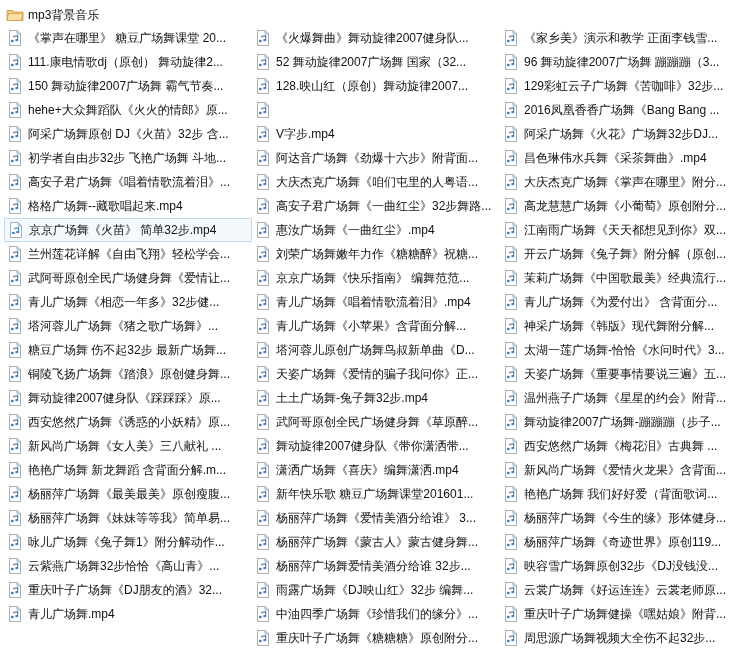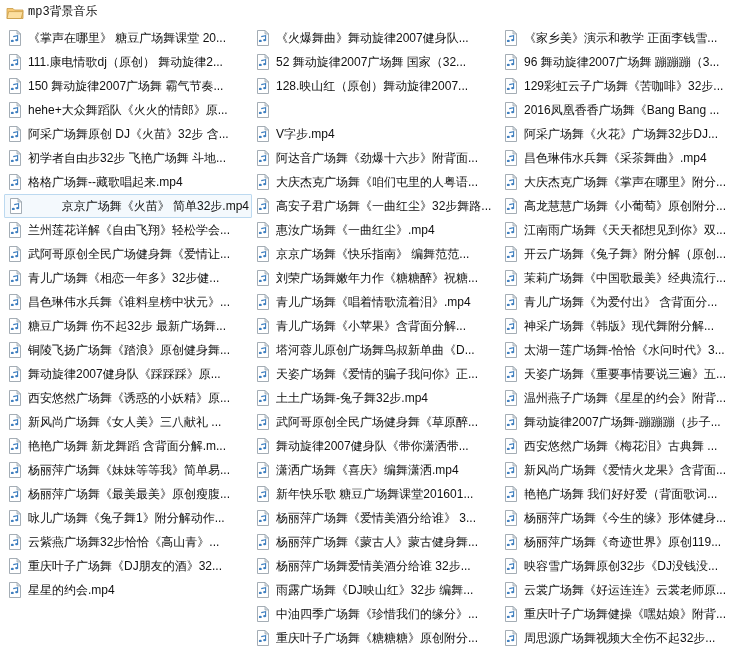--- a/index.html
+++ b/index.html
@@ -41,21 +41,20 @@
     height: 24px;
     box-sizing: border-box;
     padding: 0 2px;
     white-space: nowrap;
     overflow: hidden;
   }
   .file-item.selected {
     border: 1px solid #bcd9f0;
     background: #f4f9fd;
     border-radius: 1px;
-    text-align: right;
   }
   .icon {
     flex: 0 0 auto;
     width: 18px;
     height: 18px;
     margin-right: 4px;
     position: relative;
     display: inline-block;
   }
   .icon svg {
@@ -65,24 +64,23 @@
     flex: 1 1 auto;
     overflow: hidden;
     text-overflow: clip;
     white-space: nowrap;
     font-size: 12px;
     line-height: 16px;
     color: #111111;
   }
   .header-row {
     display: flex;
-    align-items: flex-start;
+    align-items: center;
     height: 22px;
     padding-left: 2px;
-    font-family: Liberation Mono, monospace;
   }
 </style>
 </head>
 <body>
 
 <div class="file-pane">
 
   <div class="header-row">
     <span class="icon">
       <svg width="18" height="18" viewBox="0 0 18 18">
@@ -170,20 +168,32 @@
         <div class="file-item">
           <span class="icon">
             <svg width="18" height="18" viewBox="0 0 18 18">
               <path d="M3.5 1.5 L11 1.5 L14.5 5 L14.5 16.5 L3.5 16.5 Z" fill="#ffffff" stroke="#9aa4ad" stroke-width="0.9"></path>
               <path d="M11 1.5 L11 5 L14.5 5 Z" fill="#dfe6ec" stroke="#9aa4ad" stroke-width="0.8"></path>
               <path d="M7.2 7.6 L11.6 6.6 L11.6 11.6" fill="none" stroke="#3f7fbf" stroke-width="1.1"></path>
               <ellipse cx="6.3" cy="11.9" rx="1.5" ry="1.2" fill="#3f7fbf"></ellipse>
               <ellipse cx="10.6" cy="11.1" rx="1.5" ry="1.2" fill="#3f7fbf"></ellipse>
             </svg>
           </span>
+          <span class="label">高安子君广场舞《唱着情歌流着泪》...</span>
+        </div>
+        <div class="file-item">
+          <span class="icon">
+            <svg width="18" height="18" viewBox="0 0 18 18">
+              <path d="M3.5 1.5 L11 1.5 L14.5 5 L14.5 16.5 L3.5 16.5 Z" fill="#ffffff" stroke="#9aa4ad" stroke-width="0.9"></path>
+              <path d="M11 1.5 L11 5 L14.5 5 Z" fill="#dfe6ec" stroke="#9aa4ad" stroke-width="0.8"></path>
+              <path d="M7.2 7.6 L11.6 6.6 L11.6 11.6" fill="none" stroke="#3f7fbf" stroke-width="1.1"></path>
+              <ellipse cx="6.3" cy="11.9" rx="1.5" ry="1.2" fill="#3f7fbf"></ellipse>
+              <ellipse cx="10.6" cy="11.1" rx="1.5" ry="1.2" fill="#3f7fbf"></ellipse>
+            </svg>
+          </span>
           <span class="label">格格广场舞--藏歌唱起来.mp4</span>
         </div>
         <div class="file-item selected">
           <span class="icon">
             <svg width="18" height="18" viewBox="0 0 18 18">
               <path d="M3.5 1.5 L11 1.5 L14.5 5 L14.5 16.5 L3.5 16.5 Z" fill="#ffffff" stroke="#9aa4ad" stroke-width="0.9"></path>
               <path d="M11 1.5 L11 5 L14.5 5 Z" fill="#dfe6ec" stroke="#9aa4ad" stroke-width="0.8"></path>
               <path d="M7.2 7.6 L11.6 6.6 L11.6 11.6" fill="none" stroke="#3f7fbf" stroke-width="1.1"></path>
               <ellipse cx="6.3" cy="11.9" rx="1.5" ry="1.2" fill="#3f7fbf"></ellipse>
               <ellipse cx="10.6" cy="11.1" rx="1.5" ry="1.2" fill="#3f7fbf"></ellipse>
@@ -230,21 +240,21 @@
         <div class="file-item">
           <span class="icon">
             <svg width="18" height="18" viewBox="0 0 18 18">
               <path d="M3.5 1.5 L11 1.5 L14.5 5 L14.5 16.5 L3.5 16.5 Z" fill="#ffffff" stroke="#9aa4ad" stroke-width="0.9"></path>
               <path d="M11 1.5 L11 5 L14.5 5 Z" fill="#dfe6ec" stroke="#9aa4ad" stroke-width="0.8"></path>
               <path d="M7.2 7.6 L11.6 6.6 L11.6 11.6" fill="none" stroke="#3f7fbf" stroke-width="1.1"></path>
               <ellipse cx="6.3" cy="11.9" rx="1.5" ry="1.2" fill="#3f7fbf"></ellipse>
               <ellipse cx="10.6" cy="11.1" rx="1.5" ry="1.2" fill="#3f7fbf"></ellipse>
             </svg>
           </span>
-          <span class="label">昌色琳伟水兵舞《谁料皇榜中状元》...</span>
+          <span class="label">塔河蓉儿广场舞《猪之歌广场舞》...</span>
         </div>
         <div class="file-item">
           <span class="icon">
             <svg width="18" height="18" viewBox="0 0 18 18">
               <path d="M3.5 1.5 L11 1.5 L14.5 5 L14.5 16.5 L3.5 16.5 Z" fill="#ffffff" stroke="#9aa4ad" stroke-width="0.9"></path>
               <path d="M11 1.5 L11 5 L14.5 5 Z" fill="#dfe6ec" stroke="#9aa4ad" stroke-width="0.8"></path>
               <path d="M7.2 7.6 L11.6 6.6 L11.6 11.6" fill="none" stroke="#3f7fbf" stroke-width="1.1"></path>
               <ellipse cx="6.3" cy="11.9" rx="1.5" ry="1.2" fill="#3f7fbf"></ellipse>
               <ellipse cx="10.6" cy="11.1" rx="1.5" ry="1.2" fill="#3f7fbf"></ellipse>
             </svg>
@@ -314,44 +324,44 @@
         <div class="file-item">
           <span class="icon">
             <svg width="18" height="18" viewBox="0 0 18 18">
               <path d="M3.5 1.5 L11 1.5 L14.5 5 L14.5 16.5 L3.5 16.5 Z" fill="#ffffff" stroke="#9aa4ad" stroke-width="0.9"></path>
               <path d="M11 1.5 L11 5 L14.5 5 Z" fill="#dfe6ec" stroke="#9aa4ad" stroke-width="0.8"></path>
               <path d="M7.2 7.6 L11.6 6.6 L11.6 11.6" fill="none" stroke="#3f7fbf" stroke-width="1.1"></path>
               <ellipse cx="6.3" cy="11.9" rx="1.5" ry="1.2" fill="#3f7fbf"></ellipse>
               <ellipse cx="10.6" cy="11.1" rx="1.5" ry="1.2" fill="#3f7fbf"></ellipse>
             </svg>
           </span>
+          <span class="label">杨丽萍广场舞《最美最美》原创瘦腹...</span>
+        </div>
+        <div class="file-item">
+          <span class="icon">
+            <svg width="18" height="18" viewBox="0 0 18 18">
+              <path d="M3.5 1.5 L11 1.5 L14.5 5 L14.5 16.5 L3.5 16.5 Z" fill="#ffffff" stroke="#9aa4ad" stroke-width="0.9"></path>
+              <path d="M11 1.5 L11 5 L14.5 5 Z" fill="#dfe6ec" stroke="#9aa4ad" stroke-width="0.8"></path>
+              <path d="M7.2 7.6 L11.6 6.6 L11.6 11.6" fill="none" stroke="#3f7fbf" stroke-width="1.1"></path>
+              <ellipse cx="6.3" cy="11.9" rx="1.5" ry="1.2" fill="#3f7fbf"></ellipse>
+              <ellipse cx="10.6" cy="11.1" rx="1.5" ry="1.2" fill="#3f7fbf"></ellipse>
+            </svg>
+          </span>
           <span class="label">杨丽萍广场舞《妹妹等等我》简单易...</span>
         </div>
         <div class="file-item">
           <span class="icon">
             <svg width="18" height="18" viewBox="0 0 18 18">
               <path d="M3.5 1.5 L11 1.5 L14.5 5 L14.5 16.5 L3.5 16.5 Z" fill="#ffffff" stroke="#9aa4ad" stroke-width="0.9"></path>
               <path d="M11 1.5 L11 5 L14.5 5 Z" fill="#dfe6ec" stroke="#9aa4ad" stroke-width="0.8"></path>
               <path d="M7.2 7.6 L11.6 6.6 L11.6 11.6" fill="none" stroke="#3f7fbf" stroke-width="1.1"></path>
               <ellipse cx="6.3" cy="11.9" rx="1.5" ry="1.2" fill="#3f7fbf"></ellipse>
               <ellipse cx="10.6" cy="11.1" rx="1.5" ry="1.2" fill="#3f7fbf"></ellipse>
             </svg>
           </span>
-          <span class="label">杨丽萍广场舞《最美最美》原创瘦腹...</span>
-        </div>
-        <div class="file-item">
-          <span class="icon">
-            <svg width="18" height="18" viewBox="0 0 18 18">
-              <path d="M3.5 1.5 L11 1.5 L14.5 5 L14.5 16.5 L3.5 16.5 Z" fill="#ffffff" stroke="#9aa4ad" stroke-width="0.9"></path>
-              <path d="M11 1.5 L11 5 L14.5 5 Z" fill="#dfe6ec" stroke="#9aa4ad" stroke-width="0.8"></path>
-              <path d="M7.2 7.6 L11.6 6.6 L11.6 11.6" fill="none" stroke="#3f7fbf" stroke-width="1.1"></path>
-              <ellipse cx="6.3" cy="11.9" rx="1.5" ry="1.2" fill="#3f7fbf"></ellipse>
-              <ellipse cx="10.6" cy="11.1" rx="1.5" ry="1.2" fill="#3f7fbf"></ellipse>
-            </svg>
-          </span>
           <span class="label">咏儿广场舞《兔子舞1》附分解动作...</span>
         </div>
         <div class="file-item">
           <span class="icon">
             <svg width="18" height="18" viewBox="0 0 18 18">
               <path d="M3.5 1.5 L11 1.5 L14.5 5 L14.5 16.5 L3.5 16.5 Z" fill="#ffffff" stroke="#9aa4ad" stroke-width="0.9"></path>
               <path d="M11 1.5 L11 5 L14.5 5 Z" fill="#dfe6ec" stroke="#9aa4ad" stroke-width="0.8"></path>
               <path d="M7.2 7.6 L11.6 6.6 L11.6 11.6" fill="none" stroke="#3f7fbf" stroke-width="1.1"></path>
               <ellipse cx="6.3" cy="11.9" rx="1.5" ry="1.2" fill="#3f7fbf"></ellipse>
               <ellipse cx="10.6" cy="11.1" rx="1.5" ry="1.2" fill="#3f7fbf"></ellipse>
@@ -374,21 +384,21 @@
         <div class="file-item">
           <span class="icon">
             <svg width="18" height="18" viewBox="0 0 18 18">
               <path d="M3.5 1.5 L11 1.5 L14.5 5 L14.5 16.5 L3.5 16.5 Z" fill="#ffffff" stroke="#9aa4ad" stroke-width="0.9"></path>
               <path d="M11 1.5 L11 5 L14.5 5 Z" fill="#dfe6ec" stroke="#9aa4ad" stroke-width="0.8"></path>
               <path d="M7.2 7.6 L11.6 6.6 L11.6 11.6" fill="none" stroke="#3f7fbf" stroke-width="1.1"></path>
               <ellipse cx="6.3" cy="11.9" rx="1.5" ry="1.2" fill="#3f7fbf"></ellipse>
               <ellipse cx="10.6" cy="11.1" rx="1.5" ry="1.2" fill="#3f7fbf"></ellipse>
             </svg>
           </span>
-          <span class="label">星星的约会.mp4</span>
+          <span class="label">青儿广场舞.mp4</span>
         </div>
       </div>
     <div class="column">
         <div class="file-item">
           <span class="icon">
             <svg width="18" height="18" viewBox="0 0 18 18">
               <path d="M3.5 1.5 L11 1.5 L14.5 5 L14.5 16.5 L3.5 16.5 Z" fill="#ffffff" stroke="#9aa4ad" stroke-width="0.9"></path>
               <path d="M11 1.5 L11 5 L14.5 5 Z" fill="#dfe6ec" stroke="#9aa4ad" stroke-width="0.8"></path>
               <path d="M7.2 7.6 L11.6 6.6 L11.6 11.6" fill="none" stroke="#3f7fbf" stroke-width="1.1"></path>
               <ellipse cx="6.3" cy="11.9" rx="1.5" ry="1.2" fill="#3f7fbf"></ellipse>
@@ -495,33 +505,33 @@
         <div class="file-item">
           <span class="icon">
             <svg width="18" height="18" viewBox="0 0 18 18">
               <path d="M3.5 1.5 L11 1.5 L14.5 5 L14.5 16.5 L3.5 16.5 Z" fill="#ffffff" stroke="#9aa4ad" stroke-width="0.9"></path>
               <path d="M11 1.5 L11 5 L14.5 5 Z" fill="#dfe6ec" stroke="#9aa4ad" stroke-width="0.8"></path>
               <path d="M7.2 7.6 L11.6 6.6 L11.6 11.6" fill="none" stroke="#3f7fbf" stroke-width="1.1"></path>
               <ellipse cx="6.3" cy="11.9" rx="1.5" ry="1.2" fill="#3f7fbf"></ellipse>
               <ellipse cx="10.6" cy="11.1" rx="1.5" ry="1.2" fill="#3f7fbf"></ellipse>
             </svg>
           </span>
+          <span class="label">刘荣广场舞嫩年力作《糖糖醉》祝糖...</span>
+        </div>
+        <div class="file-item">
+          <span class="icon">
+            <svg width="18" height="18" viewBox="0 0 18 18">
+              <path d="M3.5 1.5 L11 1.5 L14.5 5 L14.5 16.5 L3.5 16.5 Z" fill="#ffffff" stroke="#9aa4ad" stroke-width="0.9"></path>
+              <path d="M11 1.5 L11 5 L14.5 5 Z" fill="#dfe6ec" stroke="#9aa4ad" stroke-width="0.8"></path>
+              <path d="M7.2 7.6 L11.6 6.6 L11.6 11.6" fill="none" stroke="#3f7fbf" stroke-width="1.1"></path>
+              <ellipse cx="6.3" cy="11.9" rx="1.5" ry="1.2" fill="#3f7fbf"></ellipse>
+              <ellipse cx="10.6" cy="11.1" rx="1.5" ry="1.2" fill="#3f7fbf"></ellipse>
+            </svg>
+          </span>
           <span class="label">京京广场舞《快乐指南》 编舞范范...</span>
-        </div>
-        <div class="file-item">
-          <span class="icon">
-            <svg width="18" height="18" viewBox="0 0 18 18">
-              <path d="M3.5 1.5 L11 1.5 L14.5 5 L14.5 16.5 L3.5 16.5 Z" fill="#ffffff" stroke="#9aa4ad" stroke-width="0.9"></path>
-              <path d="M11 1.5 L11 5 L14.5 5 Z" fill="#dfe6ec" stroke="#9aa4ad" stroke-width="0.8"></path>
-              <path d="M7.2 7.6 L11.6 6.6 L11.6 11.6" fill="none" stroke="#3f7fbf" stroke-width="1.1"></path>
-              <ellipse cx="6.3" cy="11.9" rx="1.5" ry="1.2" fill="#3f7fbf"></ellipse>
-              <ellipse cx="10.6" cy="11.1" rx="1.5" ry="1.2" fill="#3f7fbf"></ellipse>
-            </svg>
-          </span>
-          <span class="label">刘荣广场舞嫩年力作《糖糖醉》祝糖...</span>
         </div>
         <div class="file-item">
           <span class="icon">
             <svg width="18" height="18" viewBox="0 0 18 18">
               <path d="M3.5 1.5 L11 1.5 L14.5 5 L14.5 16.5 L3.5 16.5 Z" fill="#ffffff" stroke="#9aa4ad" stroke-width="0.9"></path>
               <path d="M11 1.5 L11 5 L14.5 5 Z" fill="#dfe6ec" stroke="#9aa4ad" stroke-width="0.8"></path>
               <path d="M7.2 7.6 L11.6 6.6 L11.6 11.6" fill="none" stroke="#3f7fbf" stroke-width="1.1"></path>
               <ellipse cx="6.3" cy="11.9" rx="1.5" ry="1.2" fill="#3f7fbf"></ellipse>
               <ellipse cx="10.6" cy="11.1" rx="1.5" ry="1.2" fill="#3f7fbf"></ellipse>
             </svg>

